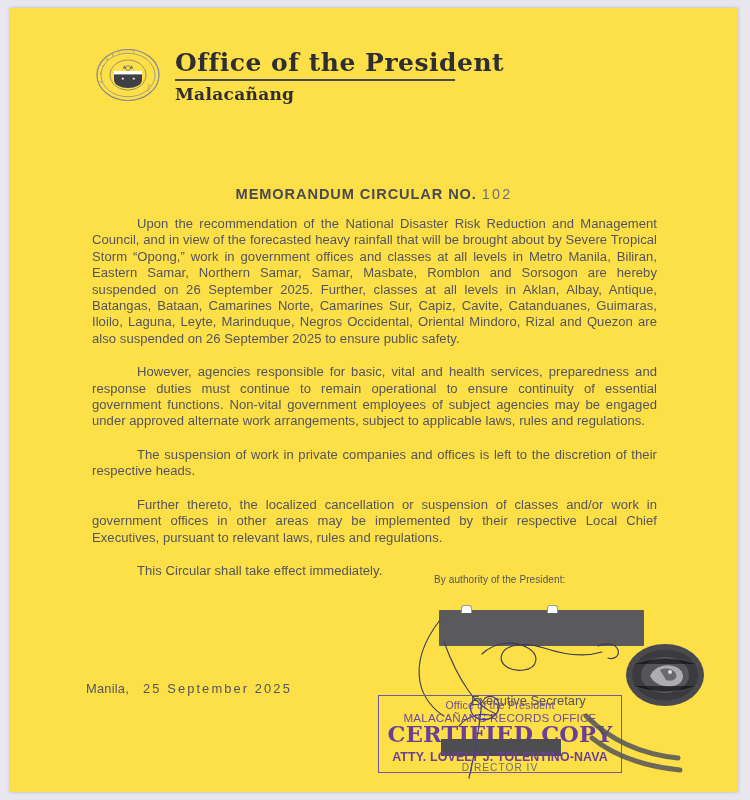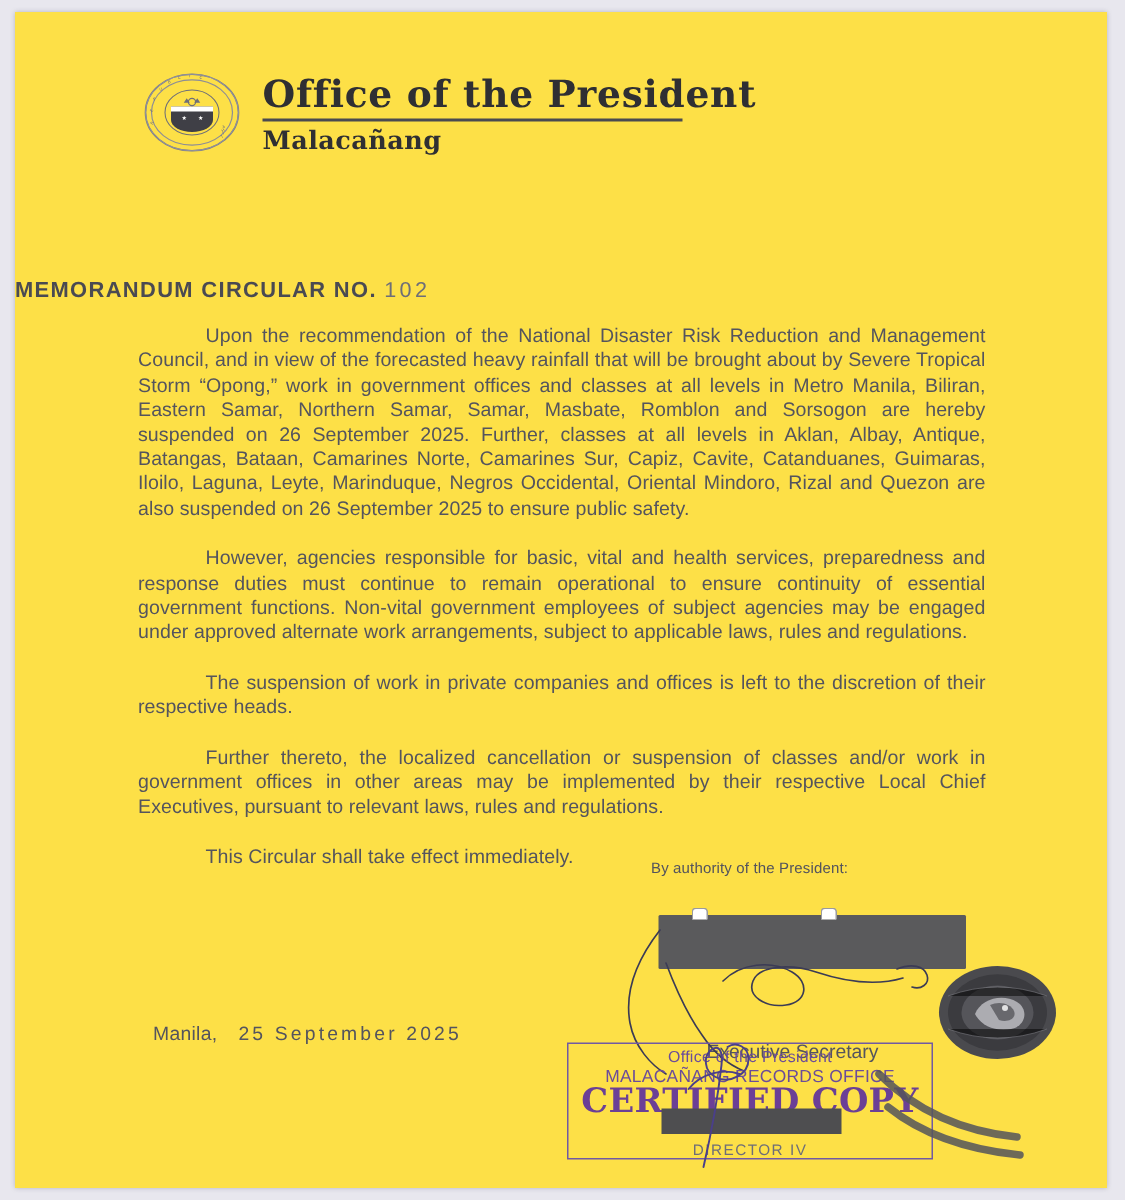--- a/index.html
+++ b/index.html
@@ -71,21 +71,21 @@
     color: #2f2f33;
     letter-spacing: 0.3px;
   }
 
   
   #doc-title {
     position: absolute;
     left: 0;
     top: 178px;
     width: 100%;
-    text-align: left;
+    text-align: center;
     font-size: 14.6px;
     font-weight: bold;
     color: #4a4a52;
     letter-spacing: 0.9px;
   }
   #doc-title .circ-no {
     font-weight: normal;
     letter-spacing: 2.2px;
     color: #6e6e78;
     font-size: 14.4px;
@@ -167,21 +167,21 @@
     position: absolute;
     left: 190px;
     top: 68px;
     width: 82px;
     height: 66px;
   }
 
   
   #place-date {
     position: absolute;
-    left: 92px;
+    left: 76px;
     top: 673px;
     font-size: 12.9px;
     color: #54545e;
     text-align: right;
   }
   #place-date .place { letter-spacing: 0.2px; }
   #place-date .date {
     letter-spacing: 2.1px;
     margin-left: 14px;
   }
@@ -369,20 +369,21 @@
 
   <div id="place-date">
     <span class="place">Manila,</span><span class="date">25 September 2025</span>
   </div>
 
   <div id="cert-stamp">
     <div class="cs-l1">Office of the President</div>
     <div class="cs-l2">MALACAÑANG RECORDS OFFICE</div>
     <div class="cs-title">CERTIFIED COPY</div>
     <div id="cs-redaction"></div>
+    <div class="cs-name">ATTY. LOVELY J. TOLENTINO-NAVA</div>
     <div class="cs-role">DIRECTOR IV</div>
     <div id="cs-initials"></div>
 
     <svg id="cs-scribble" viewBox="0 0 110 100">
       <g fill="none" stroke="#4a3f8a" stroke-width="1.3" stroke-linecap="round">
         <path d="M40 96 C46 70 50 46 52 28 C53 18 50 14 45 18 C40 22 40 32 48 36 C58 41 70 34 70 24 C70 16 62 12 56 16"></path>
         <path d="M30 44 C38 34 52 30 64 34"></path>
       </g>
     </svg>
   </div>

